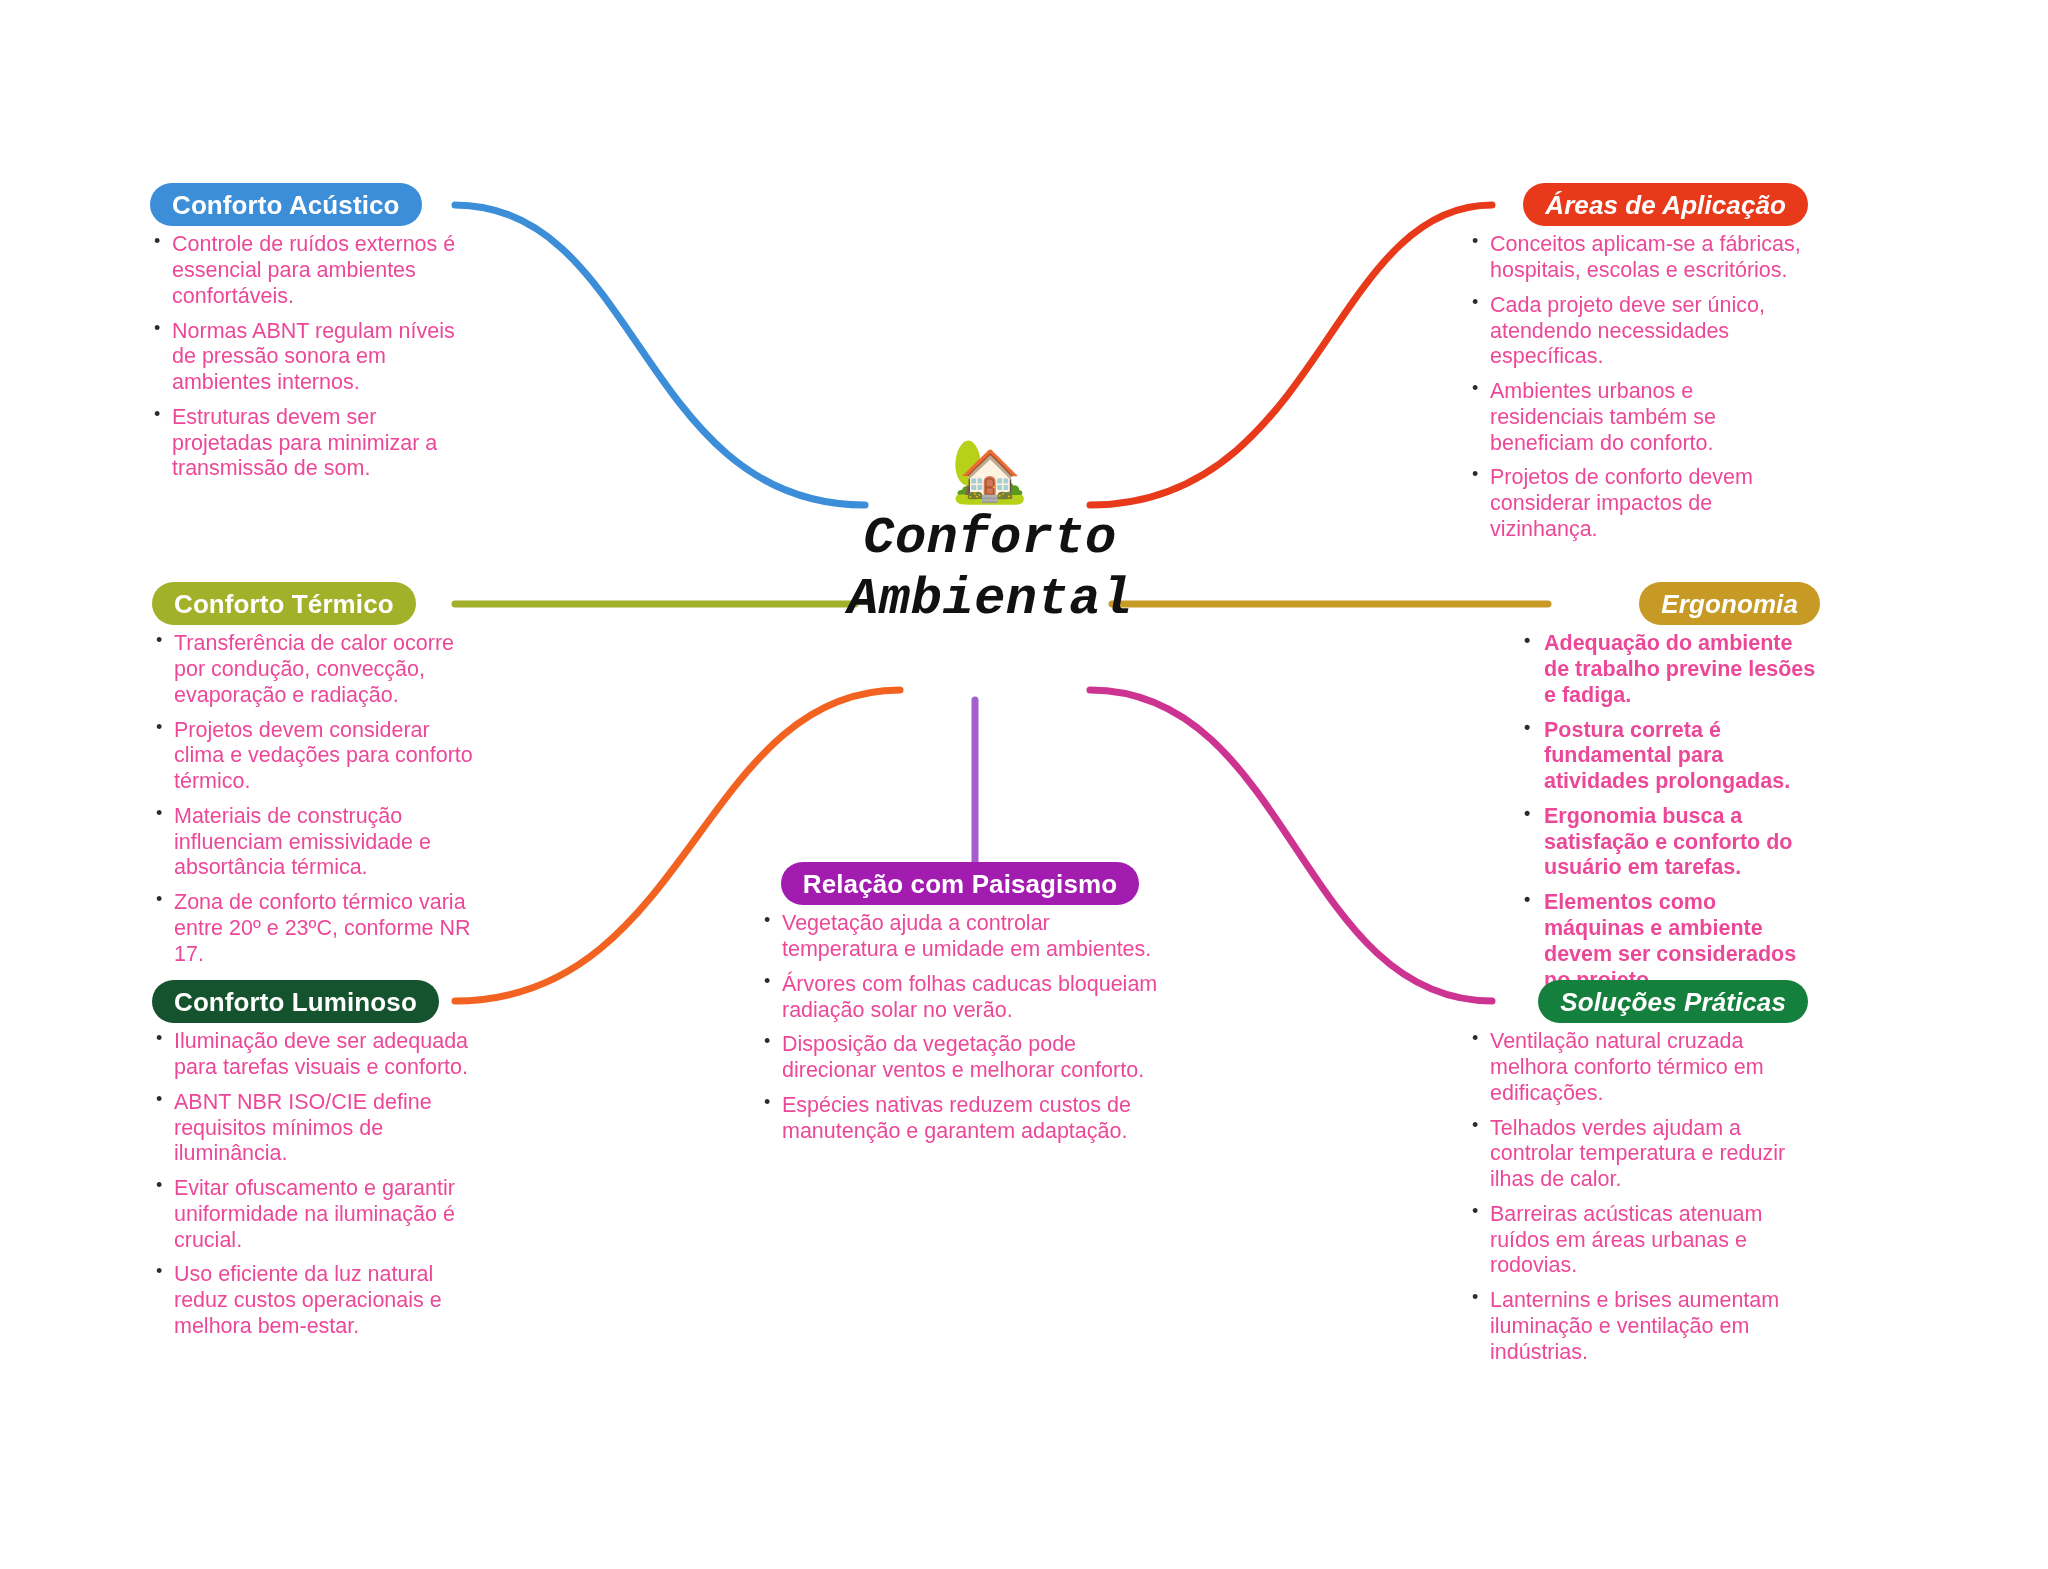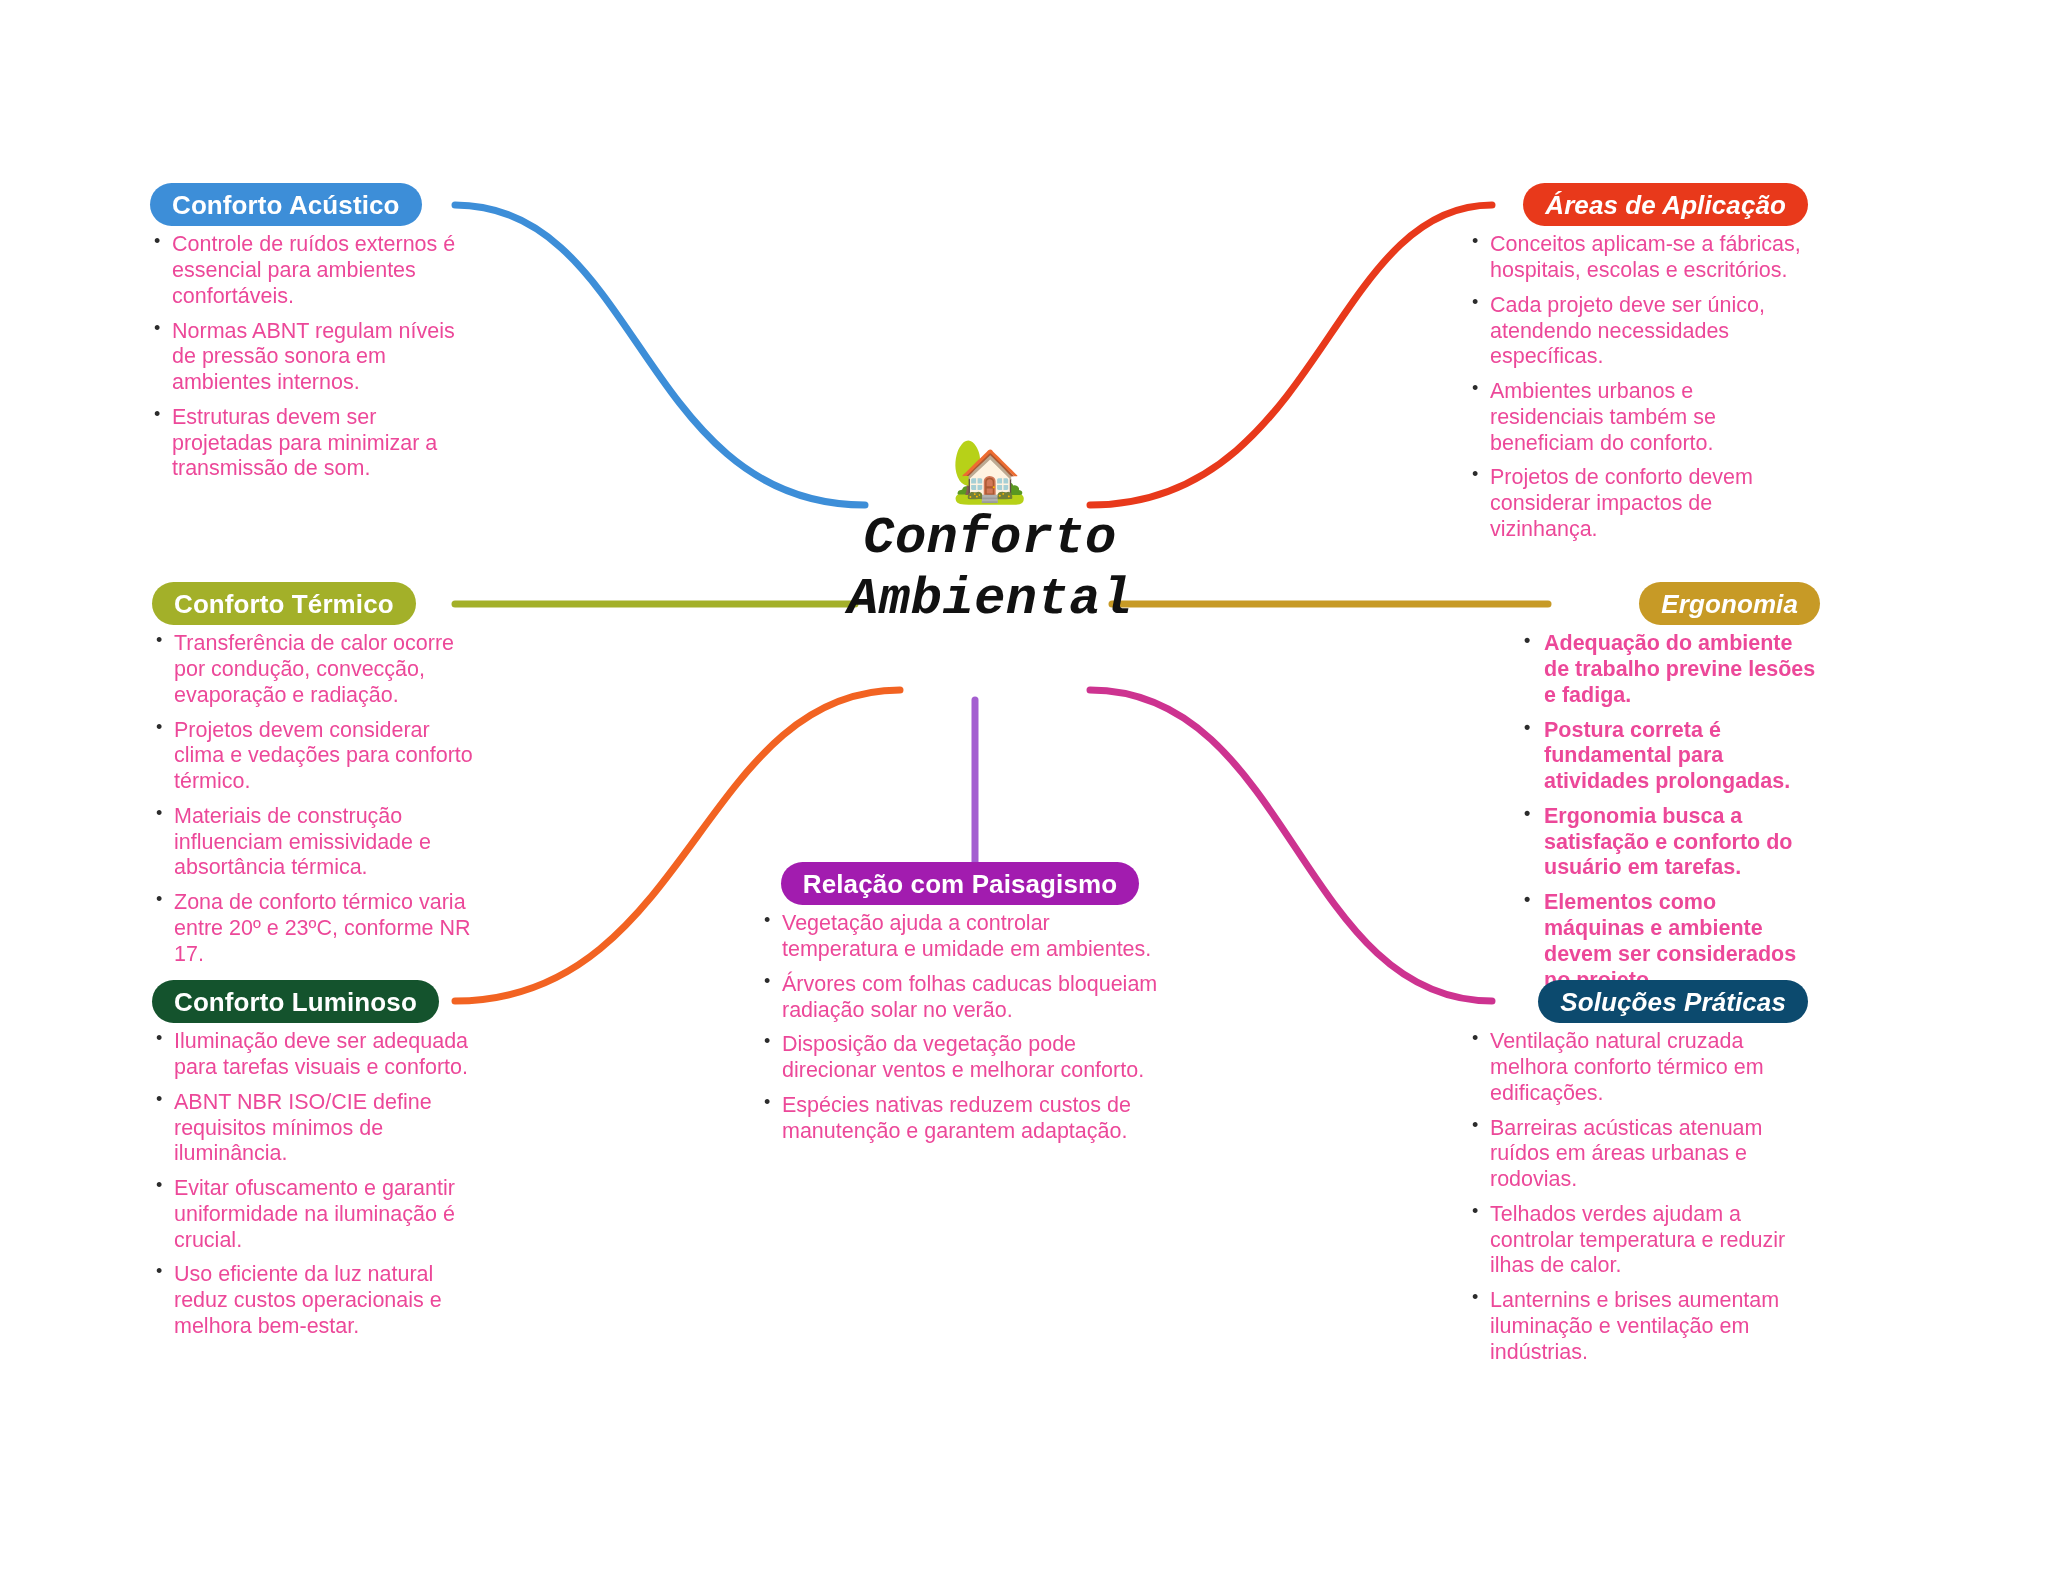--- a/index.html
+++ b/index.html
@@ -166,26 +166,26 @@
     <ul class="points">
       <li>Adequação do ambiente de trabalho previne lesões e fadiga.</li>
       <li>Postura correta é fundamental para atividades prolongadas.</li>
       <li>Ergonomia busca a satisfação e conforto do usuário em tarefas.</li>
       <li>Elementos como máquinas e ambiente devem ser considerados no projeto.</li>
     </ul>
   </div>
 
   <div class="branch" id="b-solucoes">
     <div class="badge-wrap right">
-      <span class="badge" style="background:#0c4a6e">Soluções Práticas</span>
+      <span class="badge" style="background:#15803d">Soluções Práticas</span>
     </div>
     <ul class="points">
       <li>Ventilação natural cruzada melhora conforto térmico em edificações.</li>
+      <li>Telhados verdes ajudam a controlar temperatura e reduzir ilhas de calor.</li>
       <li>Barreiras acústicas atenuam ruídos em áreas urbanas e rodovias.</li>
-      <li>Telhados verdes ajudam a controlar temperatura e reduzir ilhas de calor.</li>
       <li>Lanternins e brises aumentam iluminação e ventilação em indústrias.</li>
     </ul>
   </div>
 
   <div class="branch" id="b-paisagismo">
     <div class="badge-wrap center">
       <span class="badge" style="background:#a21caf">Relação com Paisagismo</span>
     </div>
     <ul class="points">
       <li>Vegetação ajuda a controlar temperatura e umidade em ambientes.</li>

